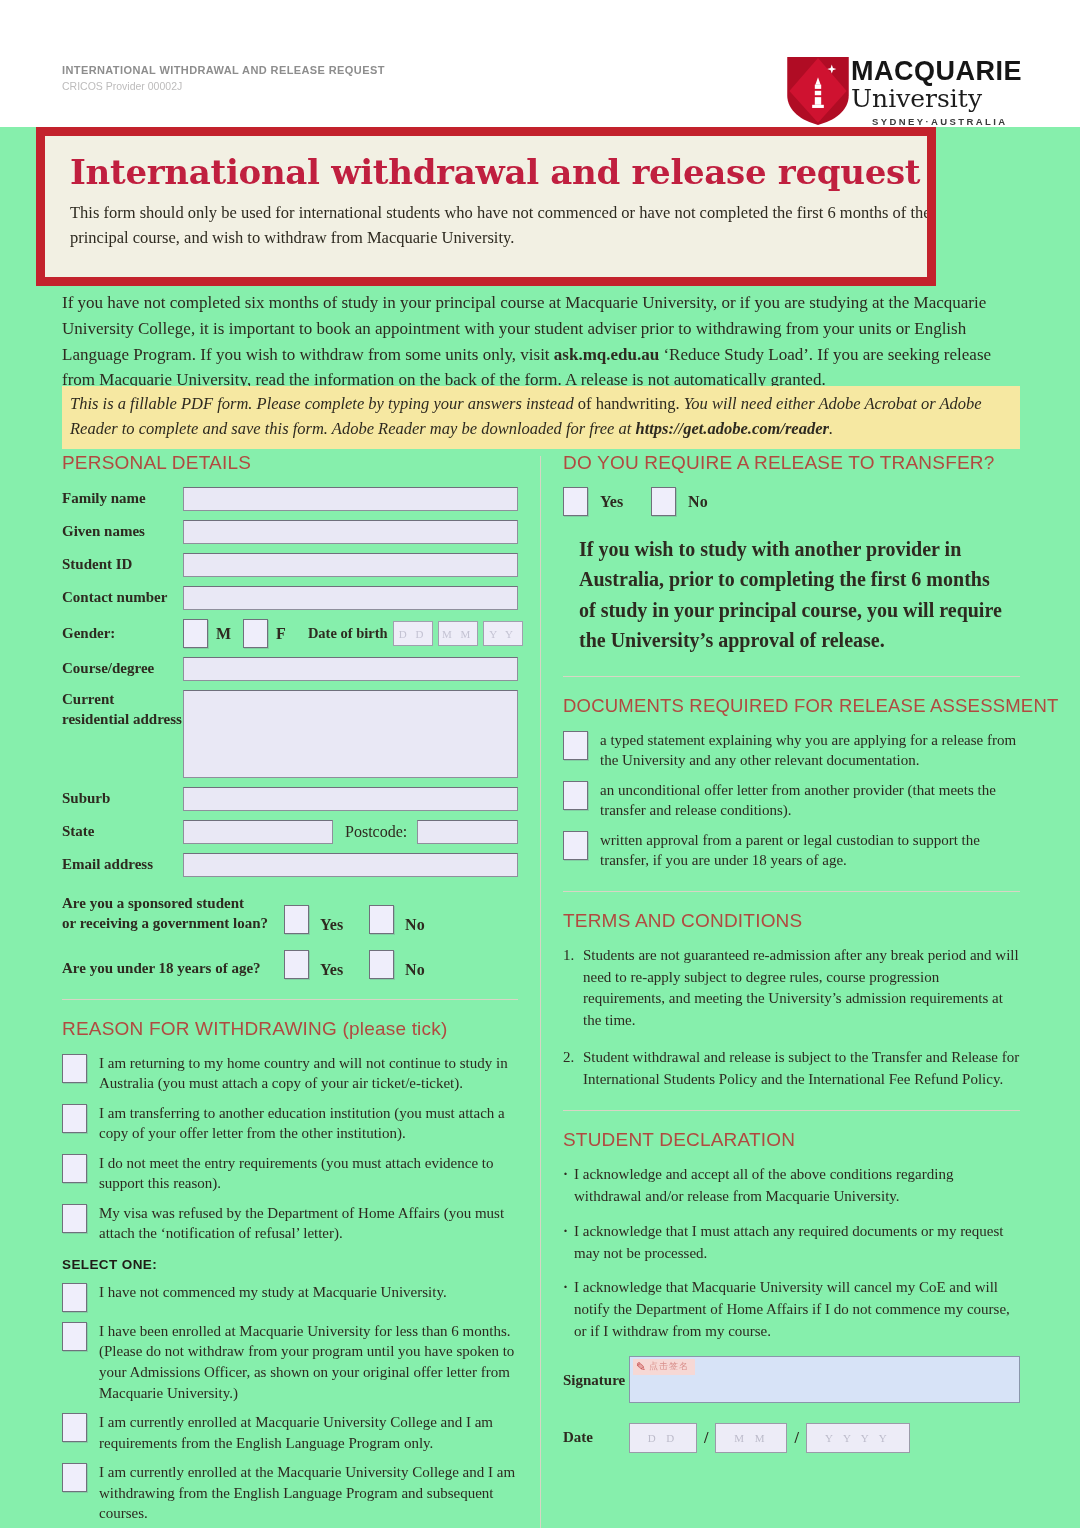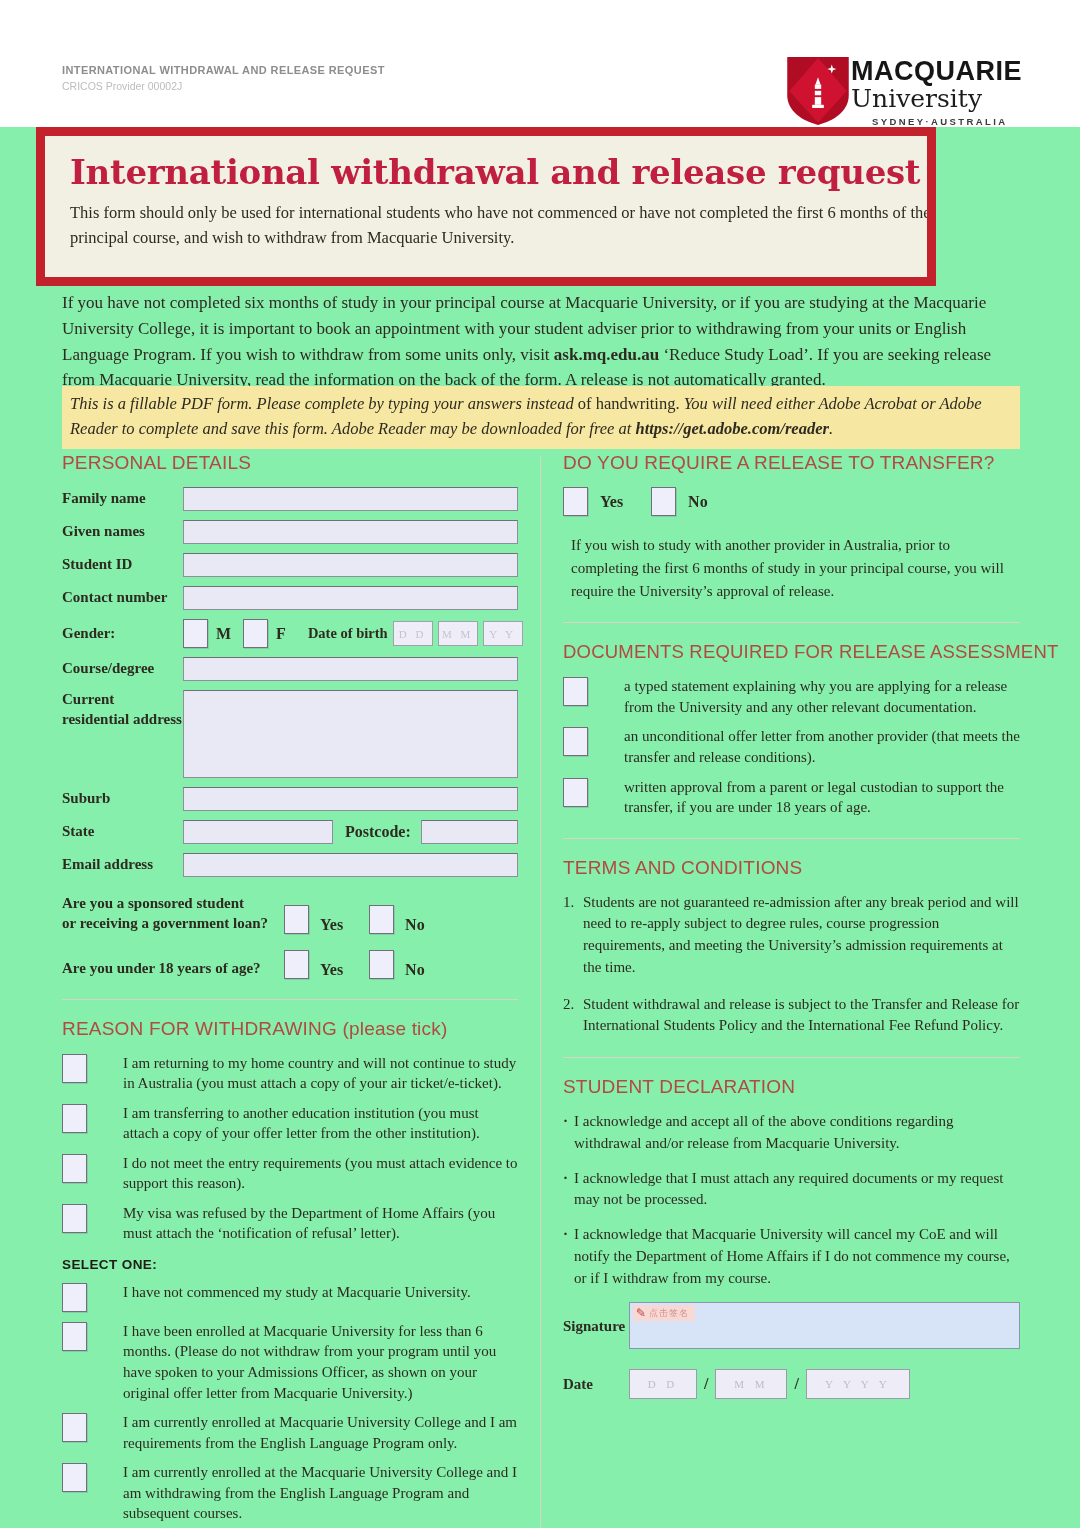--- a/index.html
+++ b/index.html
@@ -83,42 +83,42 @@
   .mf { font-weight: 700; margin: 0 12px 0 8px; }
   .dob-label { font-weight: 700; font-size: 14.5px; margin-left: 10px; white-space: nowrap; }
   .dob {
     width: 40px; flex: none; height: 25px; margin-left: 5px; background: #eeedf8;
     border: 1px solid #a0a0ae; text-align: center; padding: 0;
     font-size: 11px; letter-spacing: 3px;
   }
   .dob::placeholder { color: #c4c3d3; }
 
   .state-input { width: 150px; flex: none; }
-  .pc-label { font-weight: 700; margin: 0 10px 0 12px; }
+  .pc-label { font-weight: 400; margin: 0 10px 0 12px; }
 
   .qrow { display: flex; align-items: flex-end; margin: 16px 0 12px; }
   .qtext { width: 222px; flex: none; font-weight: 700; font-size: 15px; line-height: 1.35; }
   .yn-label { font-weight: 700; }
   .qrow .y { margin: 0 26px 0 11px; } .qrow .n { margin-left: 11px; }
 
   .divider { border: none; border-top: 1px solid #d8d5c5; margin: 20px 0 18px; }
 
-  .citem { display: flex; margin-bottom: 9px; gap: 24px; }
+  .citem { display: flex; margin-bottom: 9px; }
   .citem .cb { margin-top: 1px; }
   .ctext { margin-left: 12px; font-size: 15px; line-height: 1.37; }
 
   .select-one {
     font: 700 13.5px "Liberation Sans", sans-serif; letter-spacing: .4px;
     color: #1f1c16; margin: 13px 0 10px;
   }
 
   
   .ynrow { display: flex; align-items: center; margin: 2px 0 18px; }
   .ynrow .y { margin: 0 28px 0 12px; } .ynrow .n { margin-left: 12px; }
-  .para { margin: 8px; font-size: 15px; line-height: 1.52; }
+  .para { margin: 16px; font-size: 20px; line-height: 1.52; font-weight: bold; }
 
   .titem { display: flex; margin-bottom: 15px; }
   .tnum { width: 20px; flex: none; font-size: 15px; line-height: 1.45; }
   .ttext { font-size: 15px; line-height: 1.45; }
 
   .ditem { display: flex; margin-bottom: 13px; }
   .dbullet { width: 11px; flex: none; font-weight: 700; font-size: 15px; line-height: 1.45; }
   .dtext { font-size: 15px; line-height: 1.45; }
 
   .sigrow { display: flex; margin-top: 12px; }

